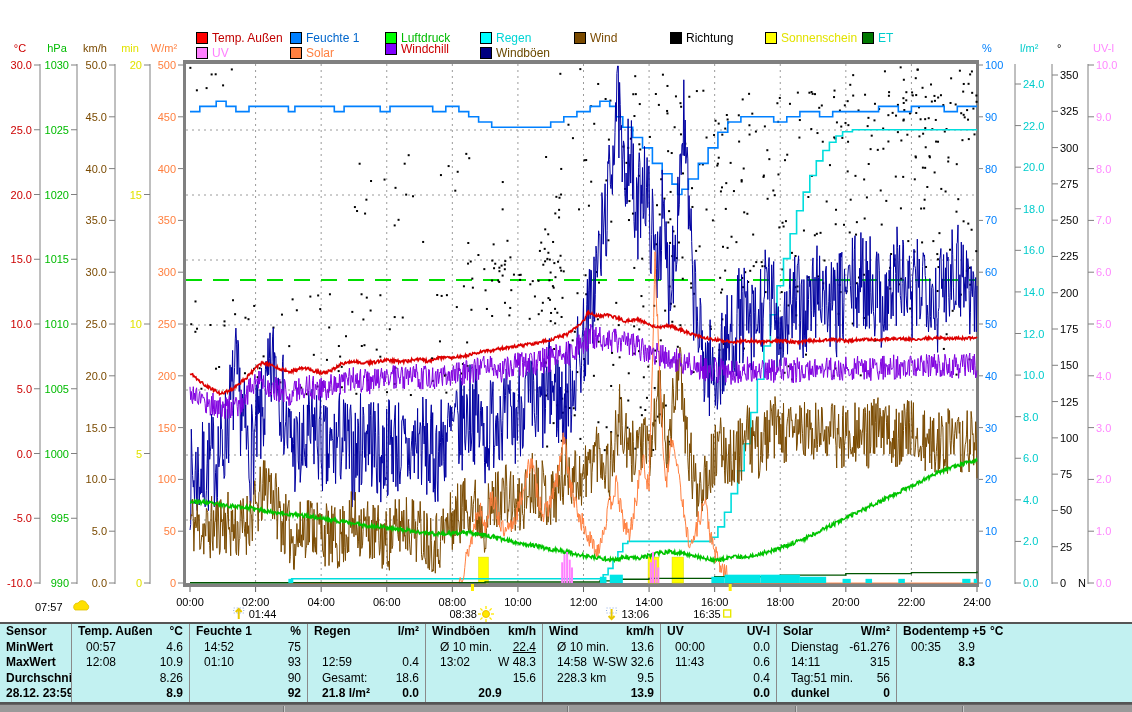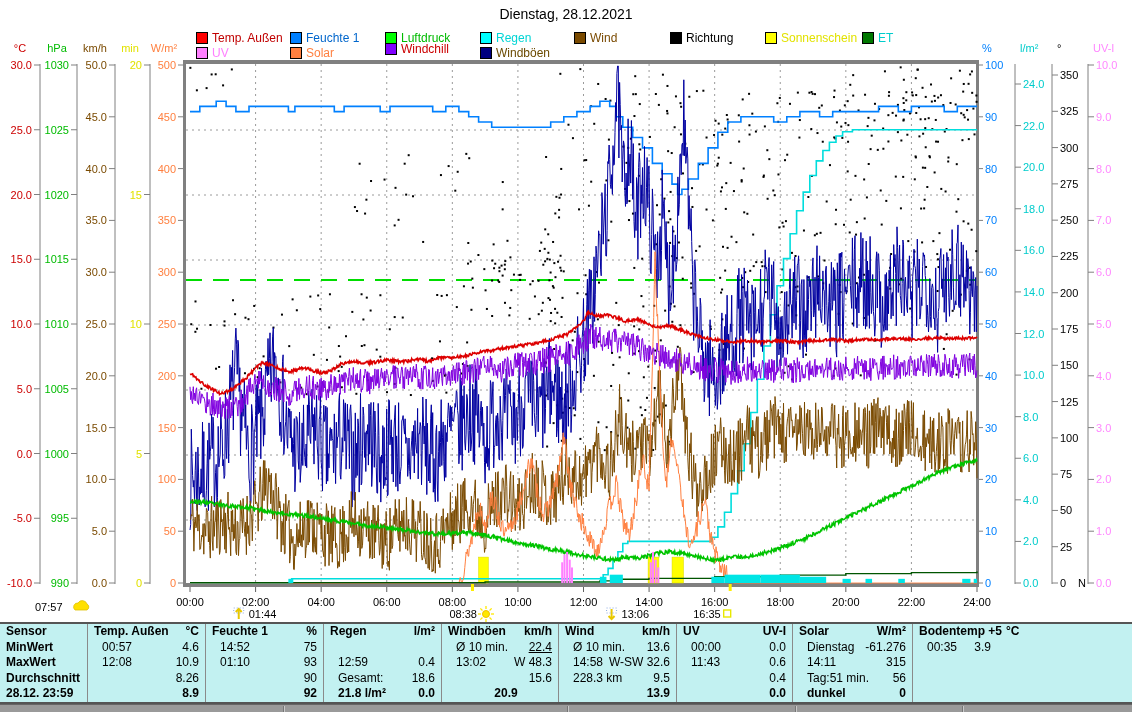--- a/index.html
+++ b/index.html
@@ -23,21 +23,20 @@
   .hdr,.bold,.lblcol{font-weight:bold;}
   .bottom-bar{position:absolute;left:0;top:704px;width:1132px;height:8px;
       background:#9a9a9a;border-top:1px solid #666;box-sizing:border-box;}
   .bottom-bar i{position:absolute;top:1px;width:1px;height:7px;background:#767676;
       border-right:1px solid #c9c9c9;}
 </style>
 </head>
 <body>
 
 <div class="screen">
-  <div class="title">Dienstag, 28.12.2021</div>
   <div id="legend">
       <div class="legend-item" style="left: 196px; top: 31px;">
         <span class="sw" style="background: rgb(255, 0, 0);"></span>
         <span style="color: rgb(192, 0, 0);">Temp. Außen</span>
       </div>
       <div class="legend-item" style="left: 290px; top: 31px;">
         <span class="sw" style="background: rgb(0, 128, 255);"></span>
         <span style="color: rgb(0, 102, 204);">Feuchte 1</span>
       </div>
       <div class="legend-item" style="left: 385px; top: 31px;">
@@ -1086,21 +1085,21 @@
           <text x="621.5708333333332" y="618" fill="#000" style="font-family:&quot;Liberation Sans&quot;,sans-serif;font-size:11px;">13:06</text>
         </g>
         <g>
           <text x="720.6858333333333" y="618" fill="#000" text-anchor="end" style="font-family:&quot;Liberation Sans&quot;,sans-serif;font-size:11px;">16:35</text>
           <rect x="723.6858333333333" y="610" width="7" height="7" fill="none" stroke="#e8e800" stroke-width="1.4"></rect>
           <rect x="728.6858333333333" y="584" width="3" height="7" fill="#ffee00"></rect>
         </g>
       </g>
     </svg>
   <div id="wx-table" class="wx-table">
-      <div class="wx-col lblcol" style="width: 88px;">
+      <div class="wx-col lblcol" style="width: 72px;">
         <div class="tr hdr">
           <span class="l">Sensor</span>
         </div>
         <div class="tr">
           <span class="l">MinWert</span>
         </div>
         <div class="tr">
           <span class="l">MaxWert</span>
         </div>
         <div class="tr">
@@ -1265,20 +1264,24 @@
         </div>
       </div>
       <div class="wx-col" style="width: 219px;">
         <div class="tr hdr">
           <span class="l">Bodentemp +5</span>
           <span class="r" style="padding-right: 135px;">°C</span>
         </div>
         <div class="tr">
           <span class="l" style="padding-left: 8px;">00:35</span>
           <span class="r" style="padding-right: 135px;">3.9</span>
+        </div>
+        <div class="tr bold">
+          <span class="l" style="padding-left: 8px;"></span>
+          <span class="r" style="padding-right: 135px;">8.3</span>
         </div>
       </div>
     </div>
   <div class="bottom-bar">
     <i style="left:283px"></i>
     <i style="left:567px"></i>
     <i style="left:795px"></i>
     <i style="left:962px"></i>
   </div>
 </div>

